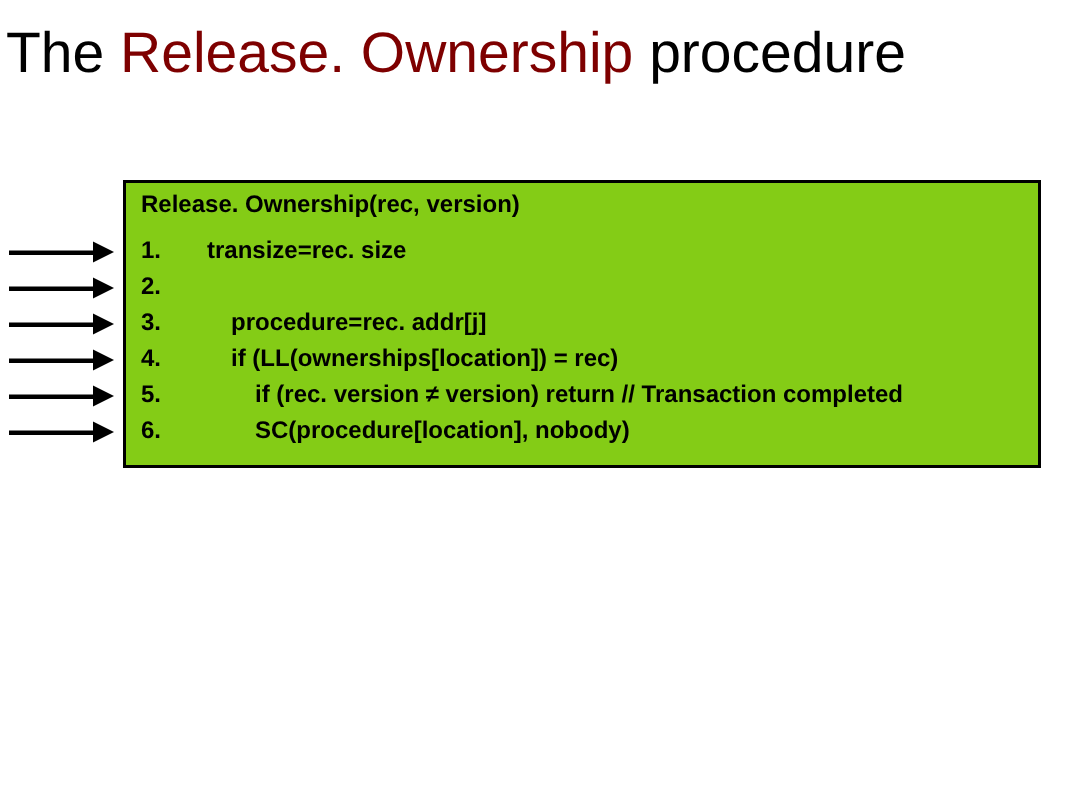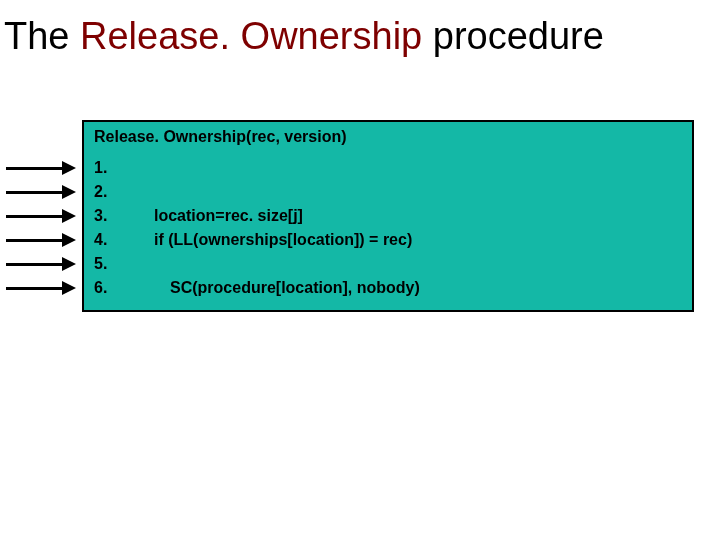--- a/index.html
+++ b/index.html
@@ -29,21 +29,21 @@
   }
   .title .the { color: #000000; }
   .title .kw  { color: #7e0000; }
   .title .proc { color: #000000; }
 
   .codebox {
     position: absolute;
     top: 120px;
     left: 82px;
     width: 612px;
-    background: #14b8a6;
+    background: #84cc16;
     border: 2px solid #000000;
     padding: 6px 10px 10px 10px;
     box-sizing: border-box;
   }
   .sig {
     font-size: 16px;
     font-weight: bold;
     color: #000000;
     margin-bottom: 10px;
     white-space: nowrap;
@@ -131,34 +131,36 @@
         <span class="shaft"></span>
         <span class="head"></span>
       </span>
     </div>
 
   <div class="codebox">
     <div class="sig">Release. Ownership(rec, version)</div>
     <div id="codebody">
         <div class="codeline">
           <span class="ln">1.</span>
+          <span class="indent1">transize=rec. size</span>
         </div>
         <div class="codeline">
           <span class="ln">2.</span>
         </div>
         <div class="codeline">
           <span class="ln">3.</span>
-          <span class="indent2">location=rec. size[j]</span>
+          <span class="indent2">procedure=rec. addr[j]</span>
         </div>
         <div class="codeline">
           <span class="ln">4.</span>
           <span class="indent2">if (LL(ownerships[location]) = rec)</span>
         </div>
         <div class="codeline">
           <span class="ln">5.</span>
+          <span class="indent3">if (rec. version ≠ version) return // Transaction completed</span>
         </div>
         <div class="codeline">
           <span class="ln">6.</span>
           <span class="indent3">SC(procedure[location], nobody)</span>
         </div>
       </div>
   </div>
 
 </div>
 

